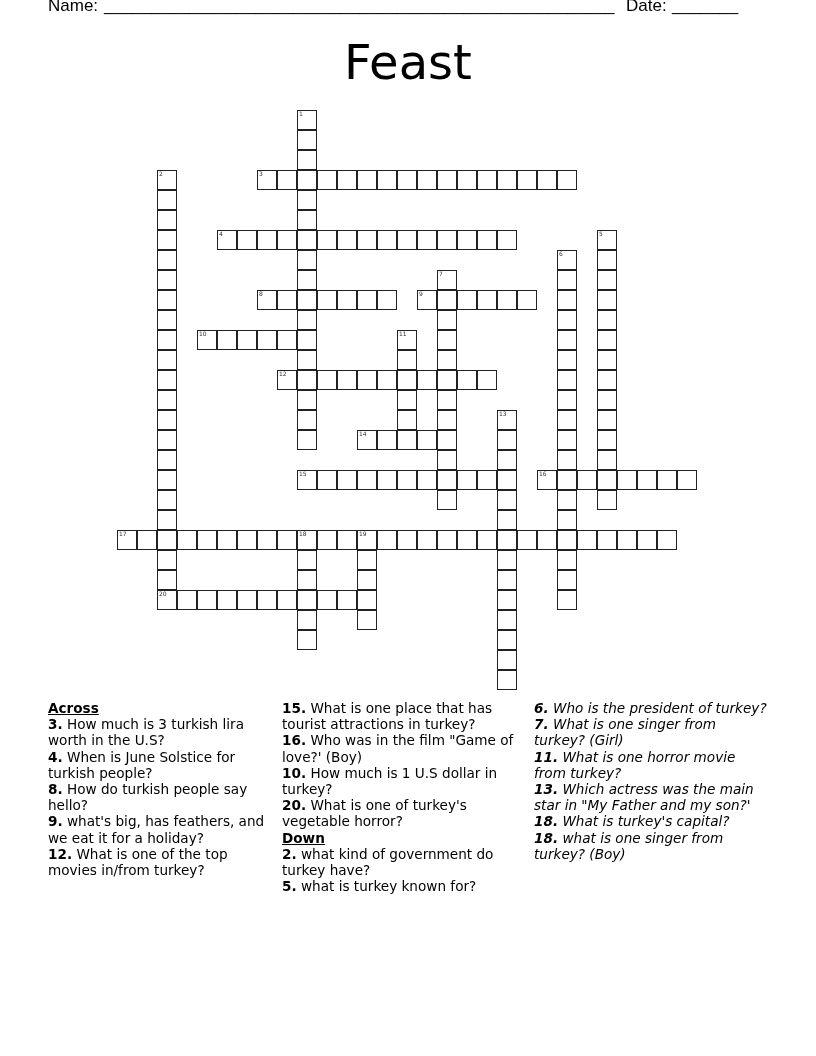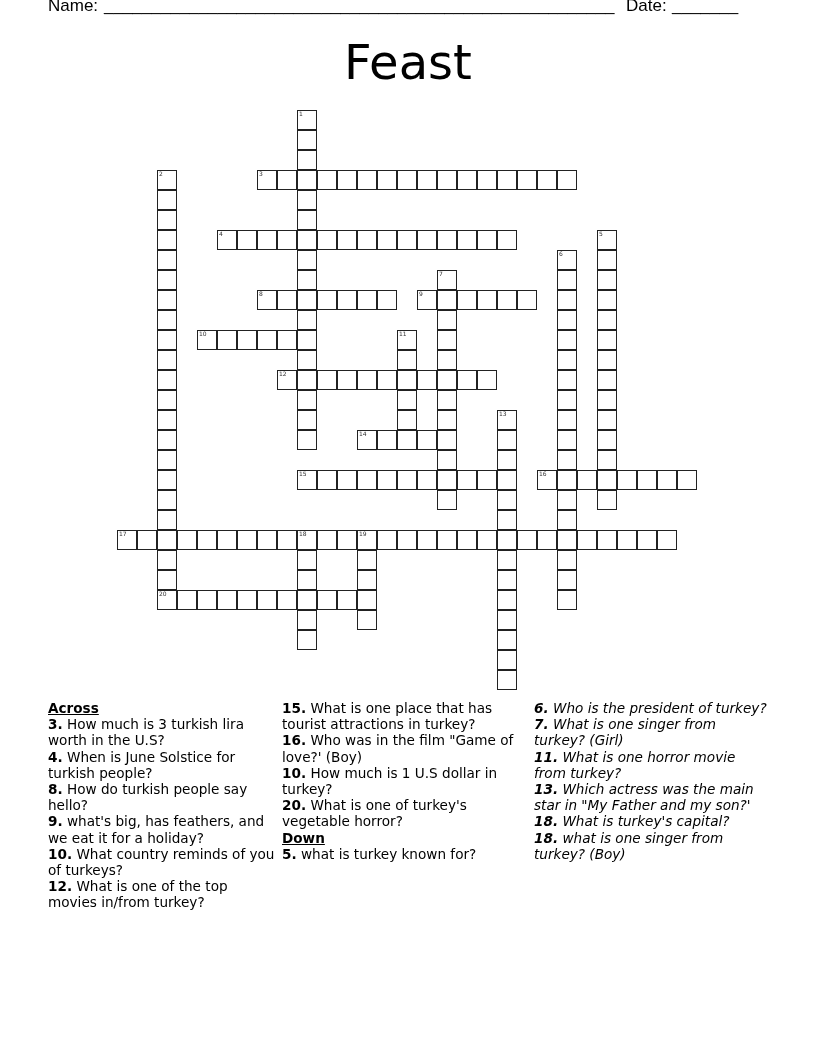--- a/index.html
+++ b/index.html
@@ -291,30 +291,30 @@
     <div class="cell" style="left: 317px; top: 590px;"></div>
     <div class="cell" style="left: 337px; top: 590px;"></div>
   </div>
 
 <div class="clues col1">
   <div class="section-head">Across</div>
   <div class="clue"><b>3.</b><span> How much is 3 turkish lira worth in the U.S?</span></div>
   <div class="clue"><b>4.</b><span> When is June Solstice for turkish people?</span></div>
   <div class="clue"><b>8.</b><span> How do turkish people say hello?</span></div>
   <div class="clue"><b>9.</b><span> what's big, has feathers, and we eat it for a holiday?</span></div>
-  <div class="clue"><b>10.</b><span> What country reminds of you of turkeys?</span></div>
   <div class="clue"><b>12.</b><span> What is one of the top movies in/from turkey?</span></div>
 </div>
 
 <div class="clues col2">
   <div class="clue"><b>15.</b><span> What is one place that has tourist attractions in turkey?</span></div>
   <div class="clue"><b>16.</b><span> Who was in the film "Game of love?' (Boy)</span></div>
   <div class="clue"><b>10.</b><span> How much is 1 U.S dollar in turkey?</span></div>
   <div class="clue"><b>20.</b><span> What is one of turkey's vegetable horror?</span></div>
   <div class="section-head">Down</div>
+  <div class="clue"><b>2.</b><span> what kind of government do turkey have?</span></div>
   <div class="clue"><b>5.</b><span> what is turkey known for?</span></div>
 </div>
 
 <div class="clues col3">
   <div class="clue"><b>6.</b><span> Who is the president of turkey?</span></div>
   <div class="clue"><b>7.</b><span> What is one singer from turkey? (Girl)</span></div>
   <div class="clue"><b>11.</b><span> What is one horror movie from turkey?</span></div>
   <div class="clue"><b>13.</b><span> Which actress was the main star in "My Father and my son?'</span></div>
   <div class="clue"><b>18.</b><span> What is turkey's capital?</span></div>
   <div class="clue"><b>18.</b><span> what is one singer from turkey? (Boy)</span></div>

